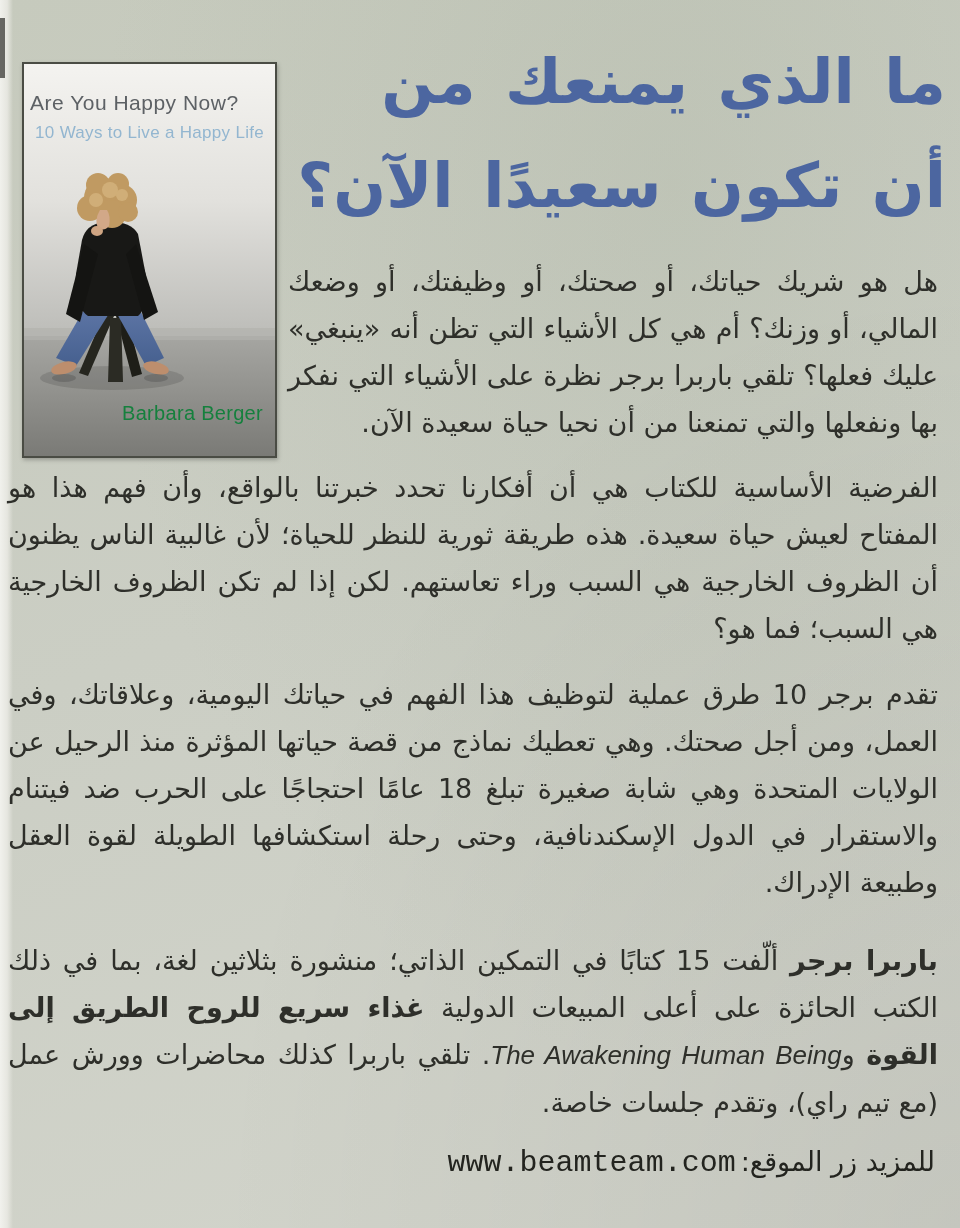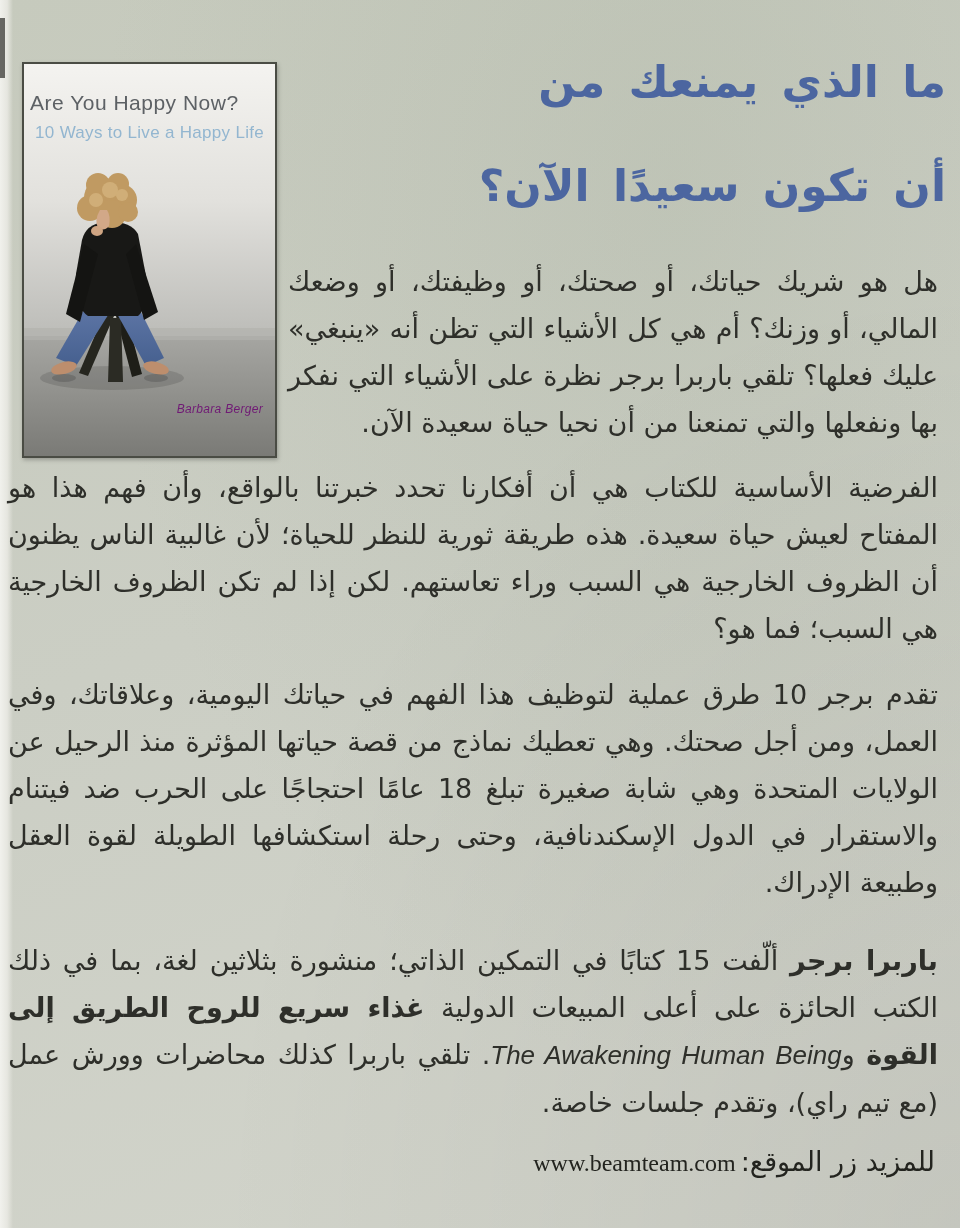--- a/index.html
+++ b/index.html
@@ -18,42 +18,42 @@
   
   .cover{position:absolute;left:22px;top:62px;width:251px;height:392px;
     border:2px solid #4a4c44;background:#e9e8e4;box-shadow:1px 2px 4px rgba(0,0,0,0.25);}
   .cover svg{position:absolute;left:0;top:0;width:100%;height:100%;display:block;}
   .cover-title{position:absolute;left:6px;right:6px;top:27px;
     font-family:"Liberation Sans",sans-serif;font-size:21px;font-weight:400;
     color:#5d6165;letter-spacing:.5px;}
   .cover-subtitle{position:absolute;right:11px;top:59px;text-align:right;
     font-family:"Liberation Sans",sans-serif;font-size:17px;color:#93b6d0;letter-spacing:.3px;}
   .cover-author{position:absolute;right:12px;top:338px;
-    font-family:"Liberation Sans",sans-serif;font-size:12px;color:#701a75;letter-spacing:.3px;font-style:italic;}
+    font-family:"Liberation Sans",sans-serif;font-size:20px;color:#15803d;letter-spacing:.3px;}
 
   
   .headline{position:absolute;top:30px;right:14px;left:290px;margin:0;
-    direction:rtl;text-align:right;font-size:44px;font-weight:bold;
+    direction:rtl;text-align:right;font-size:62px;font-weight:bold;
     line-height:104px;color:#4c66a0;word-spacing:8px;}
 
   
   .para{position:absolute;margin:0;direction:rtl;text-align:justify;text-justify:inter-word;
     font-size:27px;line-height:47px;color:#2e2f2a;}
   .intro{top:258px;left:288px;width:650px;}
   .p2{top:464px;left:8px;width:930px;}
   .p3{top:671px;left:8px;width:930px;}
   .bio{top:937px;left:8px;width:930px;}
   .bio b{font-weight:bold;}
   .bio i{font-family:"Liberation Sans",sans-serif;font-style:italic;font-size:26px;
     direction:ltr;unicode-bidi:isolate;}
 
   
   .footer{position:absolute;top:1146px;right:25px;direction:rtl;text-align:right;}
   .footer .f-label{font-size:27px;font-weight:normal;color:#23241f;}
-  .footer .f-url{font-family:Liberation Serif, serif;font-size:24px;color:#23241f;margin-left:12px;}
+  .footer .f-url{font-family:Liberation Mono, monospace;font-size:30px;color:#23241f;margin-left:12px;}
 </style>
 </head>
 <body>
 
 <div class="page">
   <div class="scan-edge"></div>
   <div class="scan-mark"></div>
 
   <div class="cover">
     <svg viewBox="0 0 251 392" aria-hidden="true">

